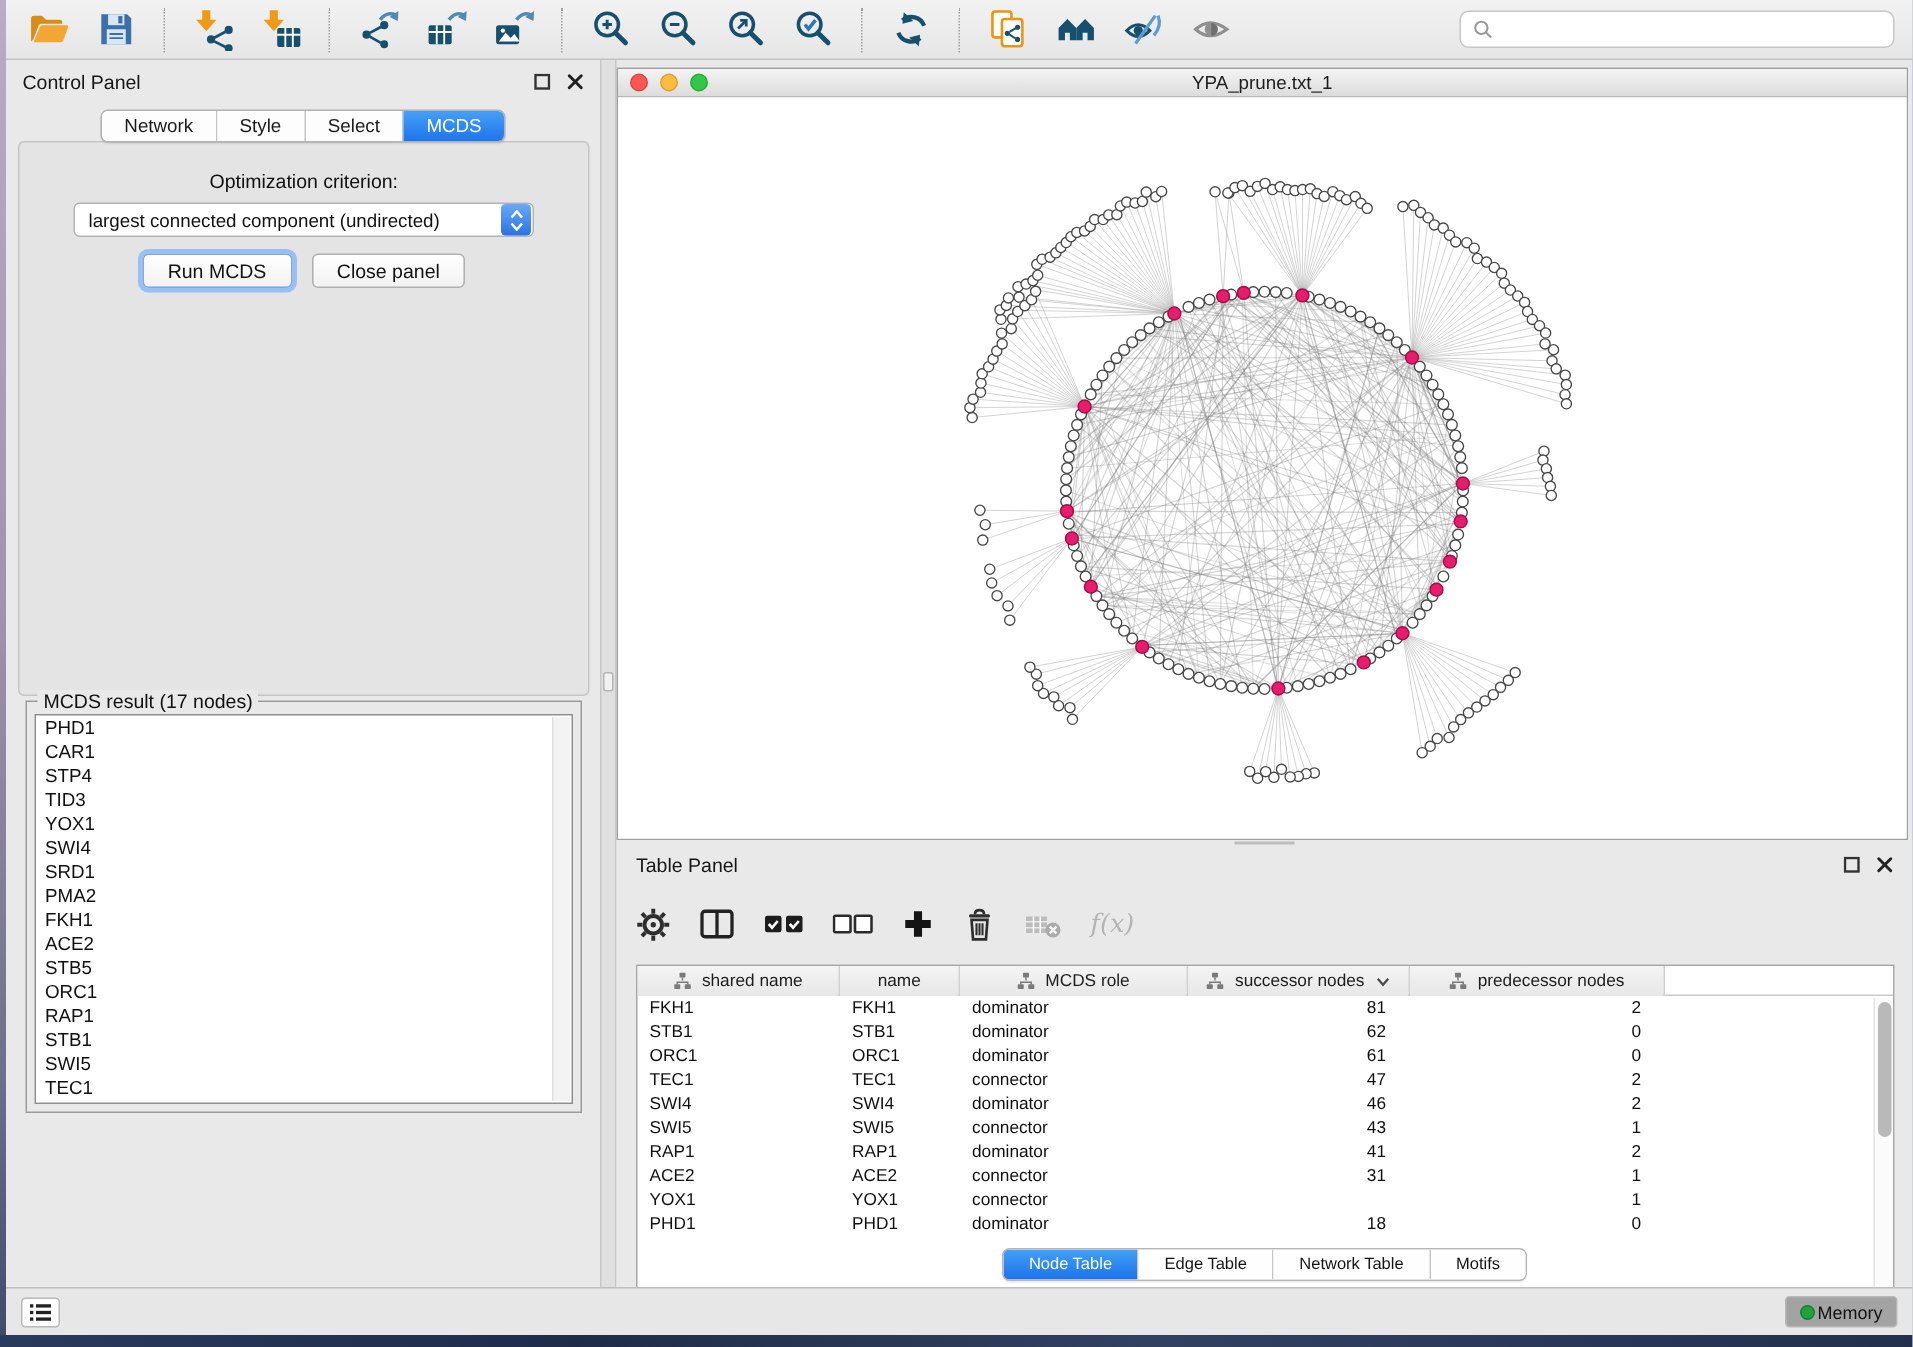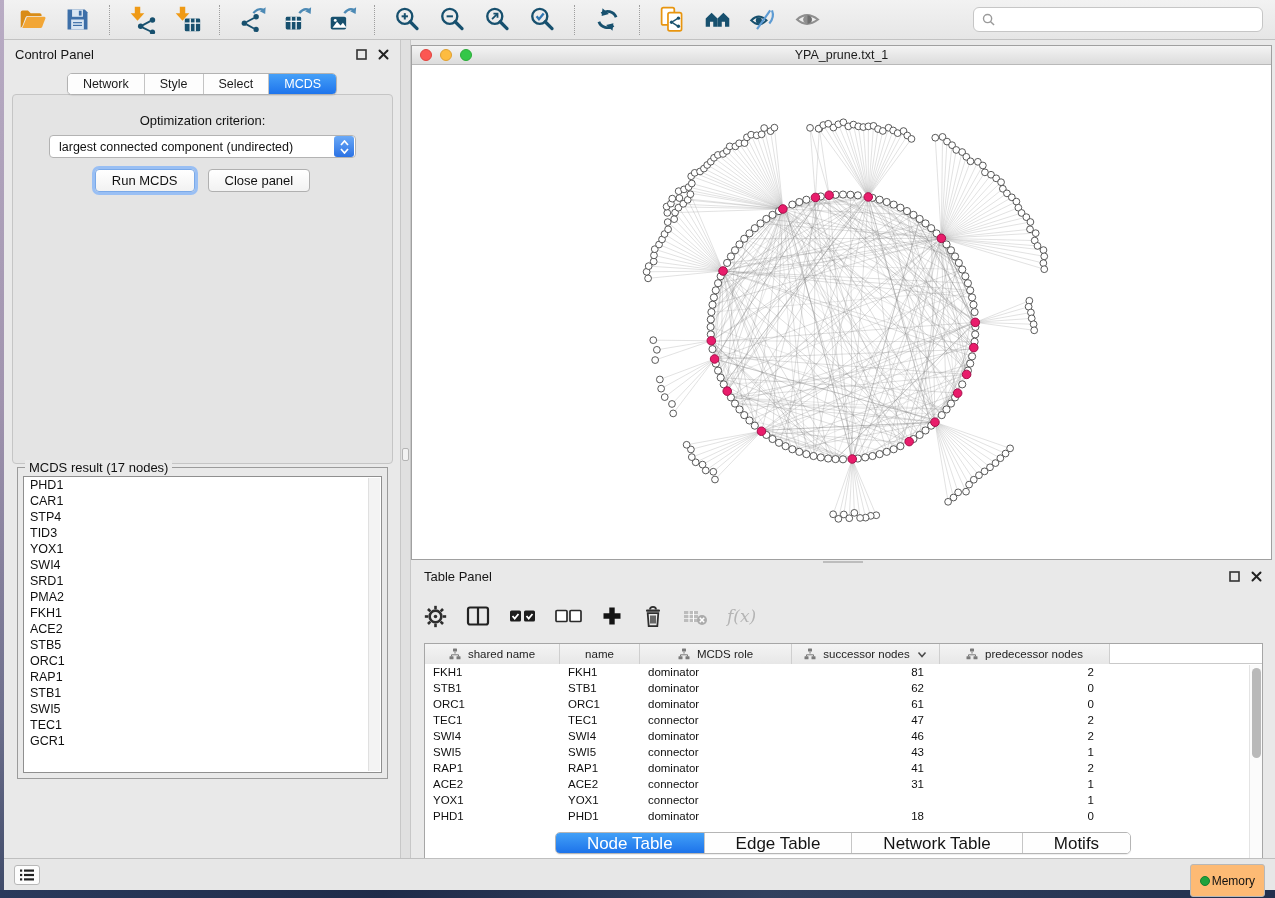--- a/index.html
+++ b/index.html
@@ -43,21 +43,21 @@
               border:1px solid #b3b3b3; border-radius:4px; display:flex; align-items:center;gap:24px; }
   .dropdown .ddtext { flex:1; font-size:12.5px; color:#111; padding-left:9px; white-space:nowrap; overflow:hidden; }
   .dd-step { width:20px; height:21px; margin:0; border-radius:3px; background:linear-gradient(#6aa9f7,#2b72e4);
              display:flex; flex-direction:column; align-items:center; justify-content:center; gap:2px; margin-right:1px; }
   .dd-step svg { display:block; }
   .btnrow { position:absolute; top:74px; left:0; right:0; display:flex; justify-content:center; gap:13px; }
   .mac-btn { height:23px; padding:0 16px; background:linear-gradient(#ffffff,#f2f2f2); border:1px solid #b0b0b0;
              border-radius:4px; font-size:13px; color:#111; display:flex; align-items:center; }
   .mac-btn.focused { box-shadow:0 0 0 3px rgba(104,167,255,.6); border-color:#7aa9e8; }
 
-  .result-fs { position:absolute; top:427px; left:13px; right:12px; height:312px;
+  .result-fs { position:absolute; top:427px; left:13px; right:12px; height:275px;
                border:1px solid #9b9b9b; }
   .result-legend { position:absolute; top:-8px; left:7px; background:#e9e9e9; padding:0 4px; font-size:13px; color:#111; }
   .result-list { position:absolute; top:8px; left:5px; right:5px; bottom:5px; background:#fff;
                  border:1px solid #8f8f8f; overflow:hidden; }
   .mcds-item { height:16px; line-height:16px; font-size:12.5px; color:#101010; padding-left:6px; }
   .list-scroll { position:absolute; top:1px; right:1px; bottom:1px; width:12px; background:#f3f3f3; border-left:1px solid #e0e0e0; }
 
   
   .vdiv { position:absolute; left:396px; top:0; width:11px; height:100%; background:#e0e0e0;
           border-left:1px solid #c7c7c7; border-right:1px solid #c7c7c7; }
@@ -90,29 +90,29 @@
   .thead { display:flex; height:20px; border-bottom:1px solid #c9c9c9; background:transparent; }
   .th { height:20px; background:linear-gradient(#f4f4f4,#e7e7e7); border-right:1px solid #cfcfcf;
         display:flex; align-items:center; justify-content:center; gap:7px; font-size:11.5px; color:#1d1d1d; }
   .trow { display:flex; height:16px; }
   .td { height:16px; line-height:16px; font-size:11.5px; color:#101010; padding-left:8px; white-space:nowrap; overflow:hidden; }
   .td.num { text-align:right; padding-right:16px; padding-left:0; }
   .tbl-scroll { position:absolute; top:21px; right:0; bottom:0; width:13px; background:#fbfbfb; border-left:1px solid #e4e4e4; }
   .tbl-thumb { position:absolute; top:3px; left:2px; width:9px; height:90px; background:#b9b9b9; border-radius:5px; }
   .tp-tabs { position:absolute; top:272px; left:0; right:0; height:24px; display:flex; justify-content:center; }
   .tp-tabgroup { display:flex; border:1px solid #b5b5b5; border-radius:5px; overflow:hidden; background:#fff; height:22px; box-shadow:0 1px 1px rgba(0,0,0,.07);}
-  .tp-tab { padding:0 31px; line-height:21px; font-size:17px; color:#141414; background:#fefefe; border-right:1px solid #c6c6c6; }
+  .tp-tab { padding:0 17px; line-height:21px; font-size:11px; color:#141414; background:#fefefe; border-right:1px solid #c6c6c6; }
   .tp-tab:last-child { border-right:none; }
   .tp-tab.sel { background:linear-gradient(#42a0f7,#1d73ea); color:#fff; }
 
   
   .statusbar { position:absolute; left:0; right:0; bottom:0; height:32px; background:#e7e7e7; border-top:1px solid #bfbfbf; }
   .sb-left { position:absolute; left:10px; top:6px; width:26px; height:20px; background:#fdfdfd; border:1px solid #b8b8b8; border-radius:3px;
              display:flex; align-items:center; justify-content:center; }
-  .sb-mem { position:absolute; right:10px; top:5px; height:33px; background:#fdba74; border:1px solid #b8b8b8; border-radius:3px;
+  .sb-mem { position:absolute; right:10px; top:5px; height:21px; background:#a3a3a3; border:1px solid #b8b8b8; border-radius:3px;
             display:flex; align-items:center; gap:2px; padding:0 9px; font-size:12px; color:#111; }
   .memdot { width:10px; height:10px; border-radius:50%; background:#1fa23c; border:1px solid #168030; }
 </style>
 </head>
 <body>
 
 <div class="screen">
   <div class="wp-left"></div>
   <div class="wp-bottom"></div>
 

